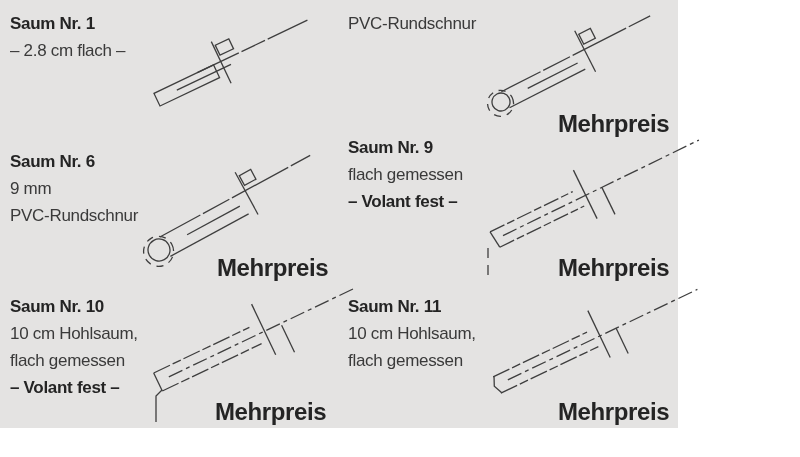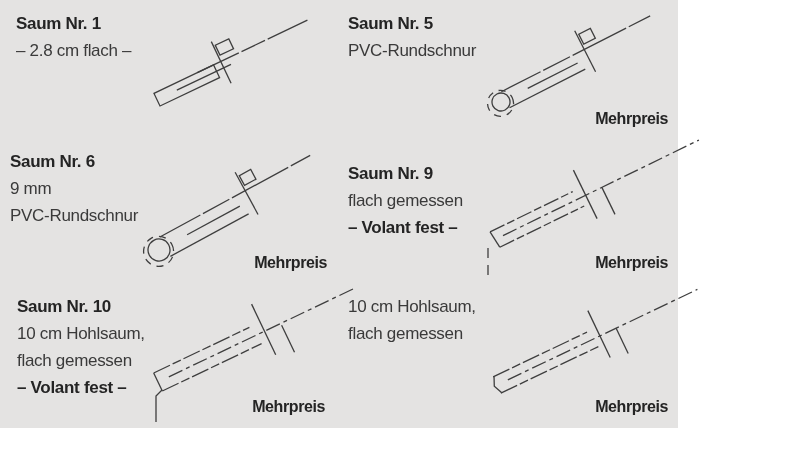--- a/index.html
+++ b/index.html
@@ -14,62 +14,62 @@
     background:var(--panel_bg,#e4e3e2);
   }
   .pt{
     position:absolute;font-size:17px;line-height:27px;
     color:var(--text,#3a3a3a);letter-spacing:-0.3px;white-space:nowrap;
   }
   .pt .t{font-weight:bold;color:var(--title,#242424);}
   .pt .n{font-weight:bold;color:var(--title,#242424);}
   .mp{
     position:absolute;width:110px;text-align:right;white-space:nowrap;
-    font-size:16px;font-weight:bold;color:var(--title,#242424);letter-spacing:-0.4px;
+    font-size:24px;font-weight:bold;color:var(--title,#242424);letter-spacing:-0.4px;
   }
   svg.d{position:absolute;overflow:visible;}
   svg.d line, svg.d rect, svg.d circle, svg.d path, svg.d polyline{
     stroke:var(--line,#3e3e3e);fill:none;stroke-width:1.3;
   }
 </style>
 </head>
 <body>
 
 <div class="sheet">
 
-  <div class="pt" style="left:16px;top:10px;">
+  <div class="pt" style="left:10px;top:10px;">
     <div class="t">Saum Nr. 1</div>
     <div>– 2.8 cm flach –</div>
   </div>
 
   <div class="pt" style="left:348px;top:10px;">
-    <div class="t">Saum Nr. 5</div>
     <div>PVC-Rundschnur</div>
   </div>
 
   <div class="pt" style="left:10px;top:148px;">
     <div class="t">Saum Nr. 6</div>
     <div>9 mm</div>
     <div>PVC-Rundschnur</div>
   </div>
 
-  <div class="pt" style="left:348px;top:160px;">
+  <div class="pt" style="left:348px;top:134px;">
     <div class="t">Saum Nr. 9</div>
     <div>flach gemessen</div>
     <div class="n">– Volant fest –</div>
   </div>
 
-  <div class="pt" style="left:17px;top:293px;">
+  <div class="pt" style="left:10px;top:293px;">
     <div class="t">Saum Nr. 10</div>
     <div>10 cm Hohlsaum,</div>
     <div>flach gemessen</div>
     <div class="n">– Volant fest –</div>
   </div>
 
   <div class="pt" style="left:348px;top:293px;">
+    <div class="t">Saum Nr. 11</div>
     <div>10 cm Hohlsaum,</div>
     <div>flach gemessen</div>
   </div>
 
   <div class="mp" style="left:558px;top:110px;">Mehrpreis</div>
   <div class="mp" style="left:217px;top:254px;">Mehrpreis</div>
   <div class="mp" style="left:558px;top:254px;">Mehrpreis</div>
   <div class="mp" style="left:215px;top:398px;">Mehrpreis</div>
   <div class="mp" style="left:558px;top:398px;">Mehrpreis</div>
 

